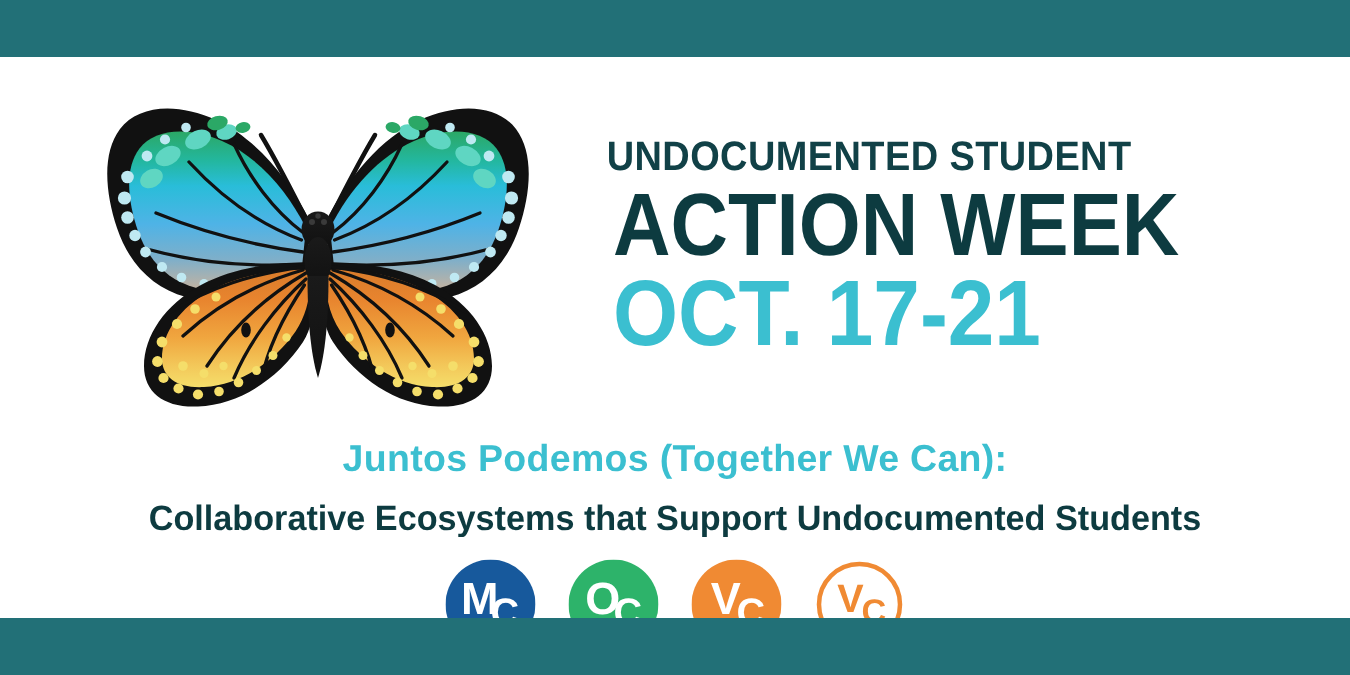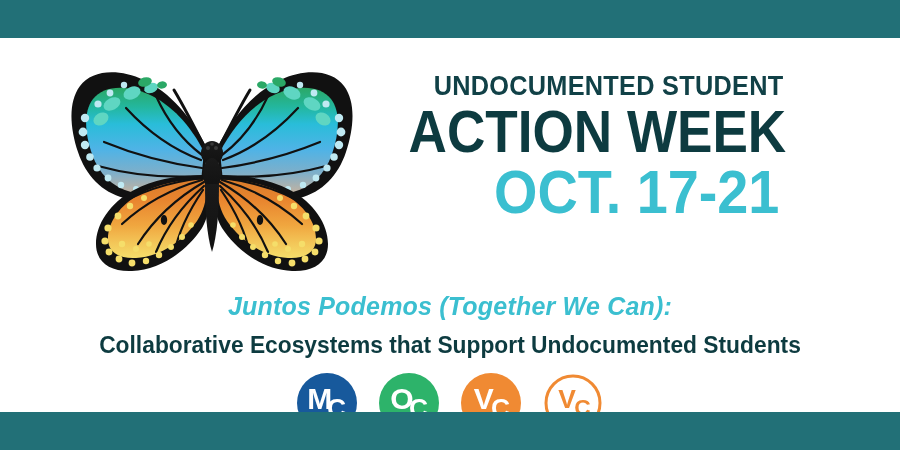--- a/index.html
+++ b/index.html
@@ -33,23 +33,23 @@
     top: 52px;
     width: 320px;
     height: 225px;
   }
   #butterfly svg { display: block; width: 100%; height: 100%; }
 
   
   #headline {
     position: absolute;
     left: 388px;
-    top: 72px;
+    top: 90px;
     width: 412px;
-    text-align: right;
+    text-align: left;
   }
   .hl-line1 {
     font-size: 27.5px;
     font-weight: bold;
     color: #114147;
     letter-spacing: 0.3px;
     line-height: 1.0;
     white-space: nowrap;
     transform: scaleX(0.92);
     transform-origin: center center;
@@ -83,21 +83,20 @@
     width: 900px;
     text-align: center;
   }
   .tag-es {
     font-size: 25px;
     font-weight: bold;
     color: #3BBFD0;
     line-height: 1.15;
     letter-spacing: 0.2px;
     white-space: nowrap;
-    font-style: italic;
   }
   .tag-en {
     font-size: 23.5px;
     font-weight: bold;
     color: #0D3B40;
     line-height: 1.15;
     margin-top: 11px;
     white-space: nowrap;
     transform: scaleX(0.97);
     transform-origin: center center;

